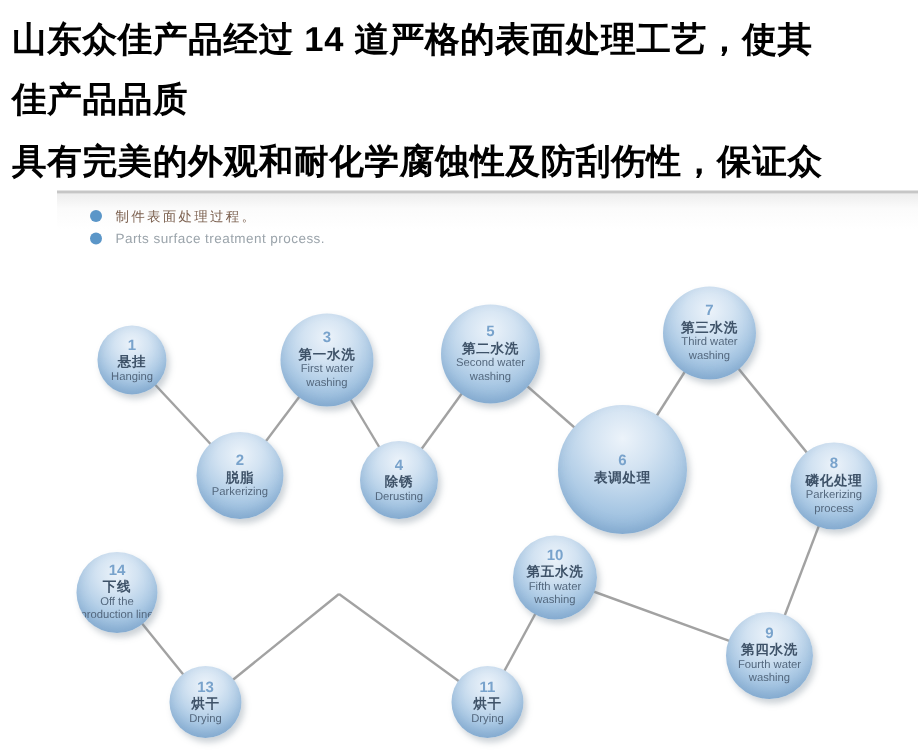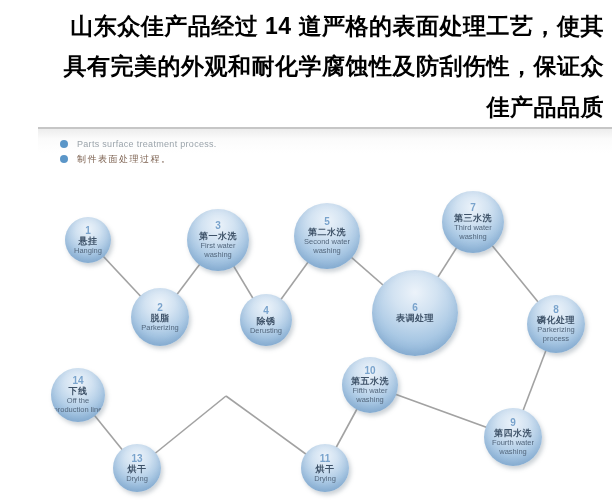--- a/index.html
+++ b/index.html
@@ -2,21 +2,21 @@
 <html><head>
 <meta charset="utf-8">
 <style>
   html,body { margin:0; padding:0; }
   body {
     width:612px; height:500px; position:relative; overflow:hidden;
     background:#ffffff; font-family:"Liberation Sans","DejaVu Sans",sans-serif;
   }
   
   .heading {
-    padding:6px 8px 0; text-align:right; color:#000;
+    padding:6px 8px 0; text-align:left; color:#000;
     font-size:23px; font-weight:bold; line-height:1.75;
     letter-spacing:0.5px;
   }
   .heading div { white-space:nowrap; }
   
   .panel {
     position:absolute; left:38px; top:127px; right:0; bottom:0;
     background:linear-gradient(180deg,#ededed 0px,#fbfbfb 10px,#ffffff 24px);
     border-top:2px solid #c6c6c6;
   }
@@ -39,34 +39,34 @@
   }
   .bubble .num   { font-size:10px; line-height:1.1; font-weight:bold; color:#79a3cc; }
   .bubble .zh    { font-size:9px;  line-height:1.2; font-weight:bold; color:#3e5268; letter-spacing:0.5px; }
   .bubble .en    { font-size:7.5px; line-height:1.15; color:#53677d; }
 </style>
 </head>
 <body>
 
 <div class="heading">
   <div>山东众佳产品经过 14 道严格的表面处理工艺，使其</div>
+  <div>佳产品品质</div>
   <div>具有完美的外观和耐化学腐蚀性及防刮伤性，保证众</div>
-  <div>佳产品品质</div>
 </div>
 
 <div class="panel"></div>
 
 <div class="legend">
   <div class="legend-row">
     <span class="legend-dot" style="background: rgb(91, 150, 200);"></span>
-    <span class="legend-en">Parts surface treatment process.</span>
+    <span class="legend-zh">制件表面处理过程。</span>
   </div>
   <div class="legend-row">
     <span class="legend-dot" style="background: rgb(91, 150, 200);"></span>
-    <span class="legend-zh">制件表面处理过程。</span>
+    <span class="legend-en">Parts surface treatment process.</span>
   </div>
 </div>
 
 <svg id="connectors" width="612" height="500">
     <line x1="88" y1="240" x2="160" y2="317" stroke="#a2a2a2" stroke-width="1.6"></line>
     <line x1="160" y1="317" x2="218" y2="240" stroke="#a2a2a2" stroke-width="1.6"></line>
     <line x1="218" y1="240" x2="266" y2="320" stroke="#a2a2a2" stroke-width="1.6"></line>
     <line x1="266" y1="320" x2="327" y2="236" stroke="#a2a2a2" stroke-width="1.6"></line>
     <line x1="327" y1="236" x2="415" y2="313" stroke="#a2a2a2" stroke-width="1.6"></line>
     <line x1="415" y1="313" x2="473" y2="222" stroke="#a2a2a2" stroke-width="1.6"></line>

